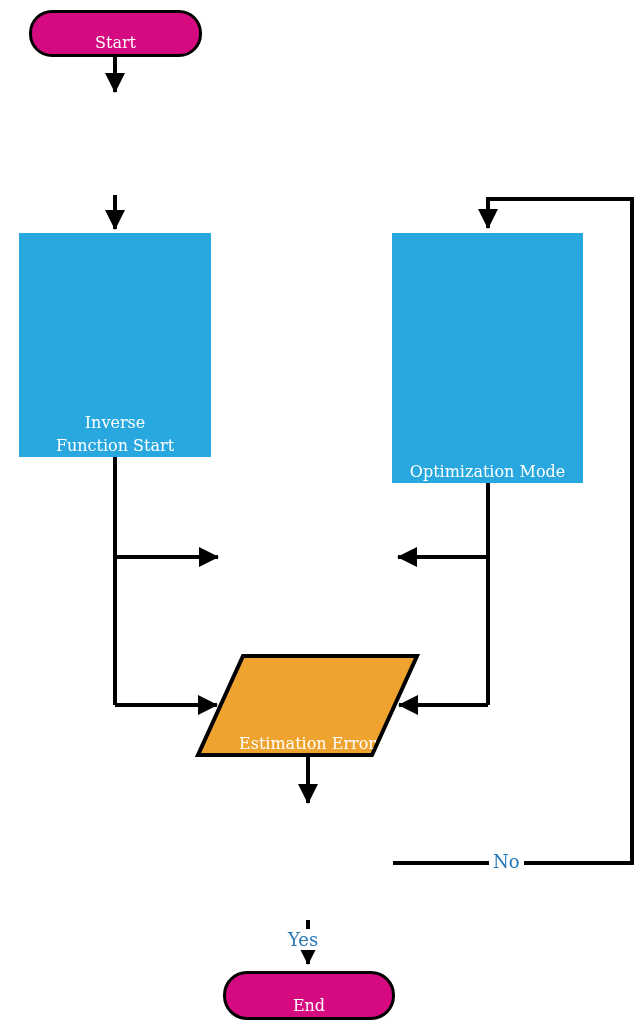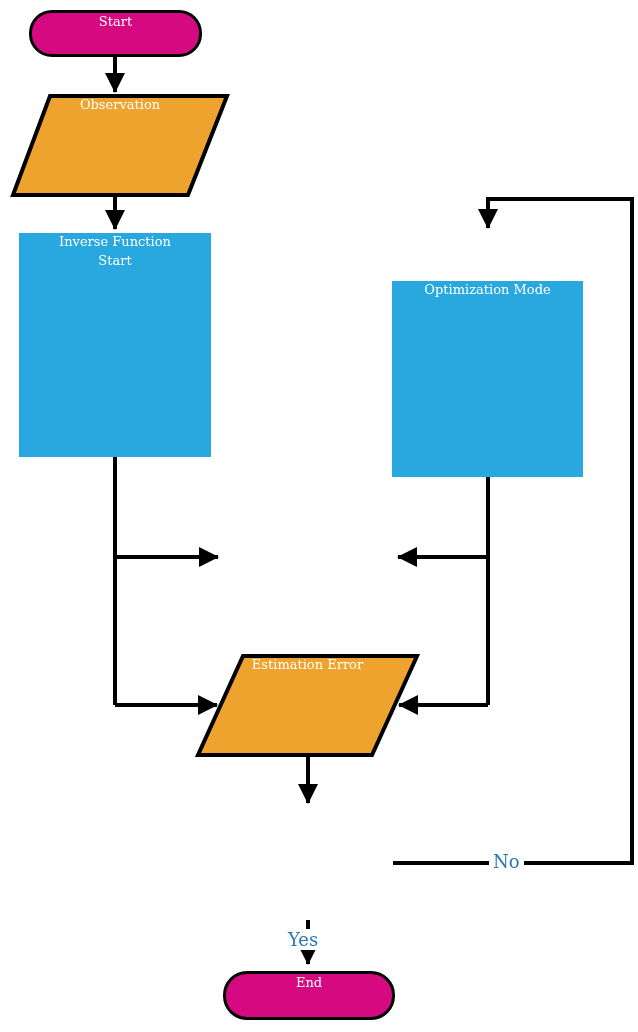--- a/index.html
+++ b/index.html
@@ -11,25 +11,25 @@
     font-family: "DejaVu Serif", "Liberation Serif", serif;
     overflow: hidden;
   }
   .connectors { position:absolute; left:0; top:0; z-index:1; }
   .edge { fill:none; stroke: var(--line, #000); stroke-width:4; }
   .arrow { marker-end: url(#arrowhead); }
 
   .node {
     position:absolute;
     display:flex;
-    align-items:flex-start;
+    align-items:flex-end;
     justify-content:center;
     text-align:center;
     color:#fff;
-    font-size:13px;
+    font-size:16px;
     line-height:1.45;
     z-index:2;
     box-sizing:border-box;
   }
   .shape-svg { position:absolute; left:0; top:0; overflow:visible; z-index:1; }
   .label { position:relative; z-index:2; }
 
   
   #node-start {
     left:29px; top:10px; width:173px; height:47px;
@@ -37,21 +37,21 @@
     border: 3.5px solid #000; border-radius: 23px;
   }
   #node-end {
     left:223px; top:971px; width:172px; height:49px;
     background: var(--terminator, #D50980);
     border: 3.5px solid #000; border-radius: 24px;
   }
 
   
   #node-inverse { left:19px; top:233px; width:192px; height:224px; background: var(--process, #29A8E0); }
-  #node-optimization { left:392px; top:233px; width:191px; height:196px; background: var(--process, #29A8E0); margin-top: 48px; }
+  #node-optimization { left:392px; top:233px; width:191px; height:250px; background: var(--process, #29A8E0); }
   #node-inverse .label { width:120px; }
   #node-optimization .label { width:175px; }
 
   
   #node-observation { left:13px; top:96px; width:214px; height:99px; }
   #node-estimated { left:198px; top:508px; width:218px; height:99px; }
   #node-error-io { left:198px; top:656px; width:219px; height:99px; }
   #node-decision { left:218px; top:808px; width:175px; height:112px; }
   #node-estimated .label { width:130px; }
   #node-error-io .label { width:140px; }
@@ -91,26 +91,20 @@
     <path class="edge arrow" d="M488,705 H399"></path>
     <path class="edge arrow" d="M308,755 V803"></path>
     <path class="edge arrow" d="M393,863 H632 V199 H488 V228"></path>
     <path class="edge arrow" d="M308,920 V964"></path>
   </svg>
 
   <div class="node" id="node-start">
     <div class="label">Start</div>
   </div>
 
-  <div class="node" id="node-observation">
-    <svg class="shape-svg" width="214" height="99">
-      <polygon class="io-shape" points="37,0 214,0 175,99 0,99"></polygon>
-    </svg>
-    <div class="label">Observation</div>
-  </div>
 
   <div class="node" id="node-inverse">
     <div class="label">Inverse Function Start</div>
   </div>
 
   <div class="node" id="node-optimization">
     <div class="label">Optimization Mode</div>
   </div>
 
 

